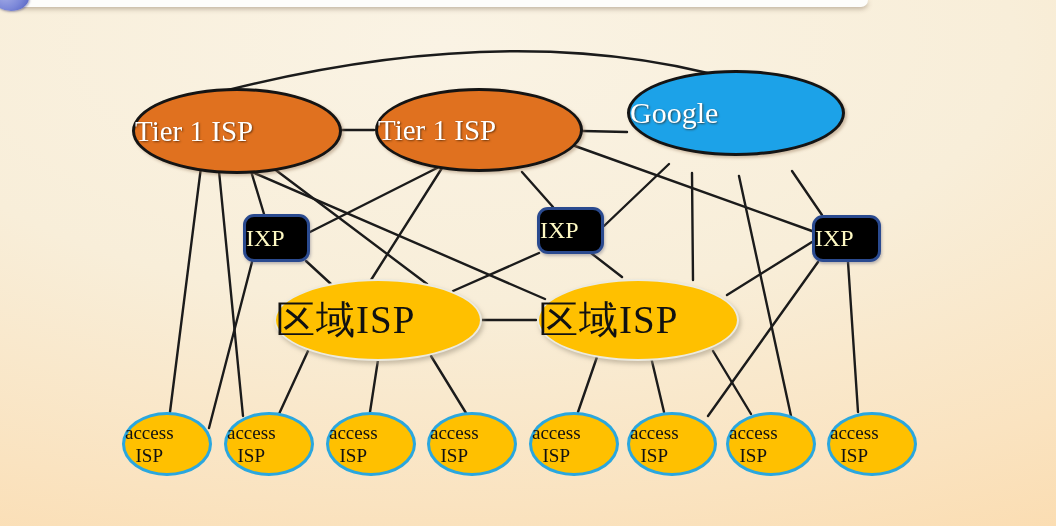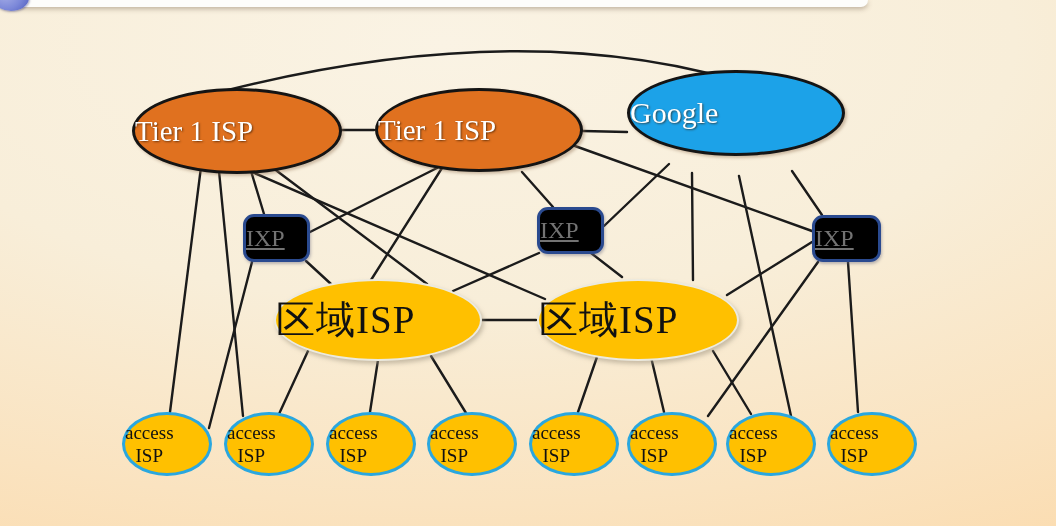--- a/index.html
+++ b/index.html
@@ -14,21 +14,21 @@
   .google{background:#1ca2e8;border:3px solid #141414;box-shadow:2px 2px 3px rgba(150,120,90,.45);}
   .regional{background:#ffc000;border:2px solid #eceadf;box-shadow:2px 3px 4px rgba(160,150,130,.55);}
   .access{background:#ffc000;border:3px solid #2aa7df;}
   .ixp{background:#000;border:3px solid #2a4a8f;border-radius:11px;box-shadow:1px 2px 3px rgba(110,110,130,.45);}
   .lbl{display:block;}
   .lbl-white{color:#fff;text-shadow:1px 1px 2px rgba(50,25,5,.65);}
   .lbl-black{color:#111;}
   .tier1 .lbl{font-size:29px;}
   .google .lbl{font-size:30px;}
   .regional .lbl{font-size:39px;letter-spacing:1px;}
-  .ixp .lbl{font-size:24px;color:#737373;text-decoration:underline;}
+  .ixp .lbl{font-size:24px;color:#fef9c3;}
   .access .lbl{font-size:19px;line-height:23px;}
   .topbar{position:absolute;left:0;top:0;width:868px;height:7px;background:#fdfdfb;z-index:3;
     border-radius:0 0 8px 8px;box-shadow:0 2px 5px rgba(120,100,80,.45);}
   .blob{position:absolute;left:-7px;top:-15px;width:36px;height:26px;border-radius:50%;z-index:4;
     background:radial-gradient(circle at 35% 30%, #aab2e8 0%, #7c88d9 55%, #4d5bbd 100%);
     box-shadow:1px 1px 2px rgba(60,60,120,.4);}
 </style>
 </head>
 <body>
 

